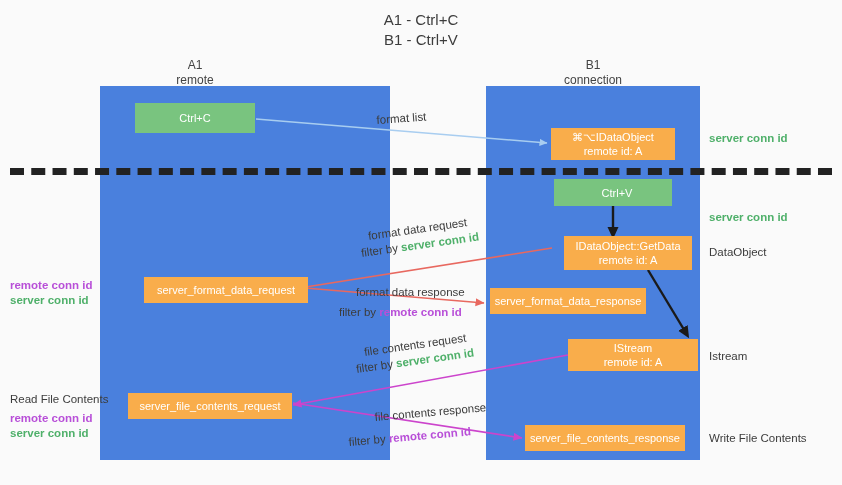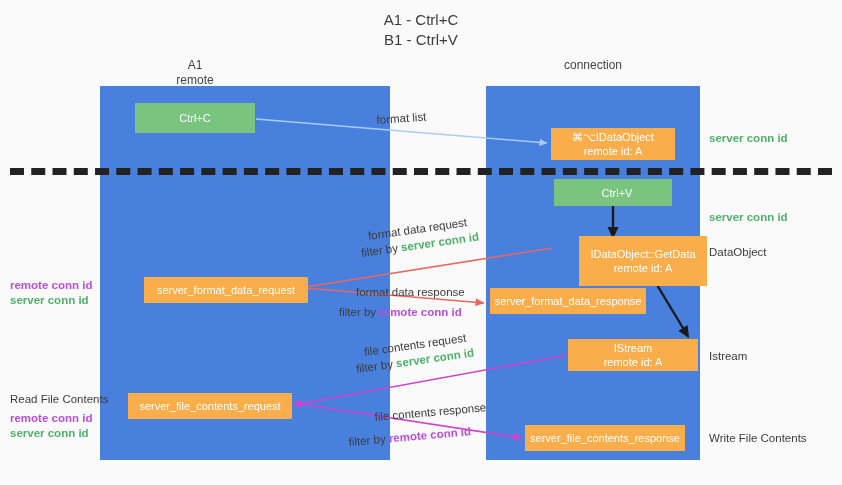--- a/index.html
+++ b/index.html
@@ -68,20 +68,21 @@
   <div class="title">
     <div>A1 - Ctrl+C</div>
     <div>B1 - Ctrl+V</div>
   </div>
 
   <div class="lane-head" style="left:100px;top:58px;width:190px;">
     <div>A1</div>
     <div>remote</div>
   </div>
   <div class="lane-head" style="left:498px;top:58px;width:190px;">
+    <div>B1</div>
     <div>connection</div>
   </div>
 
   <div class="lane" id="lane-a1"></div>
   <div class="lane" id="lane-b1"></div>
 
   <svg class="svg-layer">
     <defs>
       <marker id="ah-blue" markerWidth="9" markerHeight="9" refX="7.5" refY="3.6" orient="auto" markerUnits="userSpaceOnUse">
         <path d="M0,0 L8,3.6 L0,7.2 z" fill="#a8cdf0"></path>
@@ -126,21 +127,21 @@
 
   <div class="box orange" style="left:551px;top:128px;width:124px;height:32px;">
     <span>⌘⌥IDataObject</span>
     <span>remote id: A</span>
   </div>
 
   <div class="box green" style="left:554px;top:179px;width:118px;height:27px;padding-left:8px;">
     <span>Ctrl+V</span>
   </div>
 
-  <div class="box orange" style="left:579px;top:236px;width:128px;height:50px;">
+  <div class="box orange" style="left:564px;top:236px;width:128px;height:34px;">
     <span>IDataObject::GetData</span>
     <span>remote id: A</span>
   </div>
 
   <div class="box orange" style="left:490px;top:288px;width:156px;height:26px;">
     <span>server_format_data_response</span>
   </div>
 
   <div class="box orange" style="left:568px;top:339px;width:130px;height:32px;">
     <span>IStream</span>

